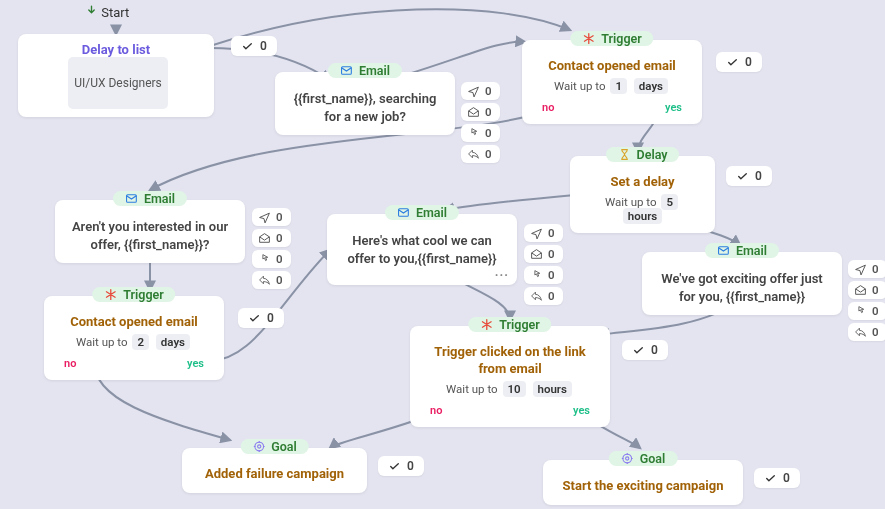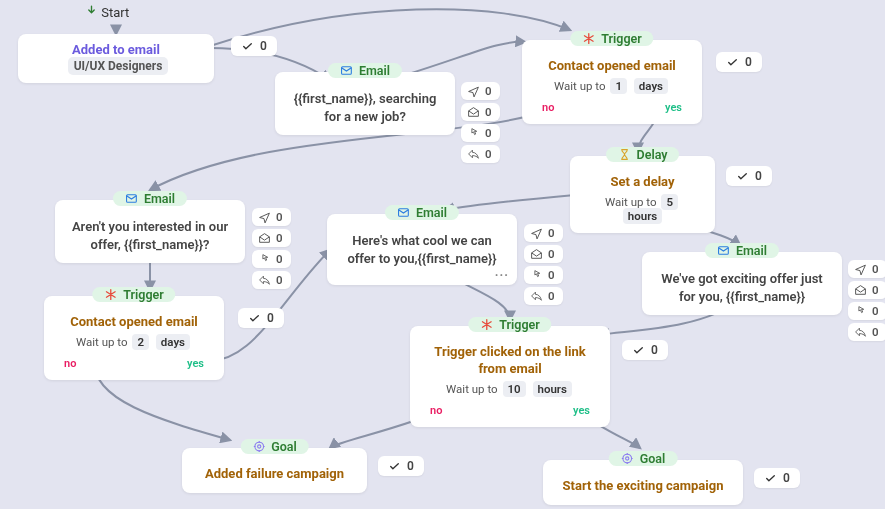--- a/index.html
+++ b/index.html
@@ -52,21 +52,21 @@
   .node-title { color: #a16207; font-weight: 700; font-size: 13px; line-height: 1.3; }
   .node-body { color: #444; font-weight: 600; font-size: 13px; line-height: 1.35; }
   .wait-row { margin-top: 4px; font-size: 11.5px; color: #555; }
   .wait-row .num, .wait-row .unit {
     background: #eceef3; border-radius: 4px; padding: 1px 5px; font-weight: 600; color: #333; margin: 0 2px;
   }
   .branch-labels { display:flex; justify-content: space-between; padding: 0 6px; margin-top: 8px; font-size: 11px; font-weight:600; }
   .branch-no { color: #e91e63; }
   .branch-yes { color: #1fbf88; }
   .chip {
-    background: #eceef3; border-radius: 5px; padding: 2px 6px; font-weight:700; color:#555; font-size:12px;
+    background: #eceef3; border-radius: 5px; padding: 19px 6px; font-weight:400; color:#555; font-size:12px;
   }
   .start-node { padding: 8px 12px; }
   .start-body { color:#6b5bde; font-weight:700; font-size:13px; display:inline; }
   .start-chip { display:inline-block; margin-left:4px; }
 
   .stats-col {
     position: absolute;
     display: flex;
     flex-direction: column;
     gap: 3px;
@@ -144,21 +144,21 @@
   </g>
 </svg>
 
 <div class="header-pill" style="position:absolute; left:85px; top:4px;">
   <span class="ico"><svg viewBox="0 0 24 24">
         <path d="M12 4v12m0 0l-5-5m5 5l5-5" stroke="#2e7d32" stroke-width="2.5" fill="none" stroke-linecap="round" stroke-linejoin="round"></path>
       </svg></span>
   <span>Start</span>
 </div>
 <div class="node start-node" style="left:18px; top:34px; width:196px;">
-  <span class="start-body">Added to email</span>
+  <span class="start-body">Delay to list</span>
   <span class="chip start-chip">UI/UX Designers</span>
 </div>
 <div class="check-pill" style="left:231px; top:36px;">
   <span class="ico">
       <svg viewBox="0 0 24 24">
         <path d="M5 12l4 4L19 7" stroke="#333" stroke-width="2.5" fill="none" stroke-linecap="round" stroke-linejoin="round"></path>
       </svg>
     </span>
   <span>0</span>
 </div>

